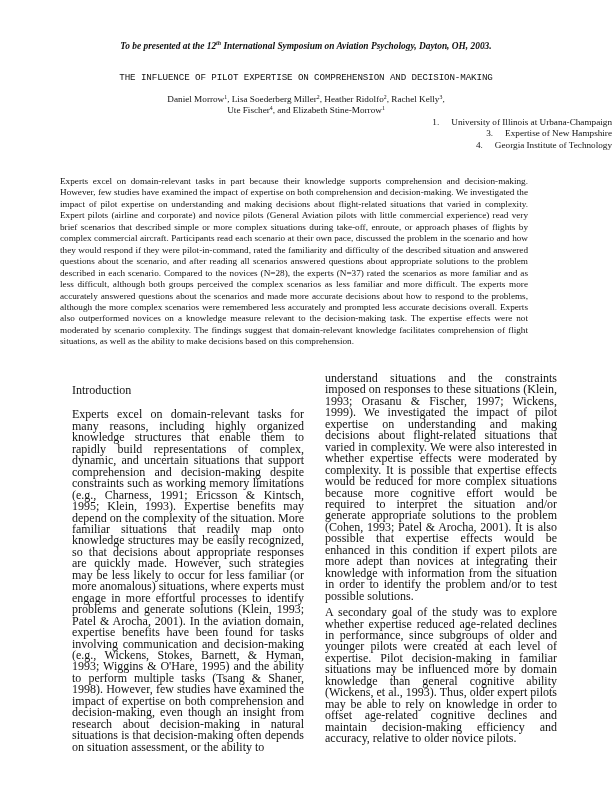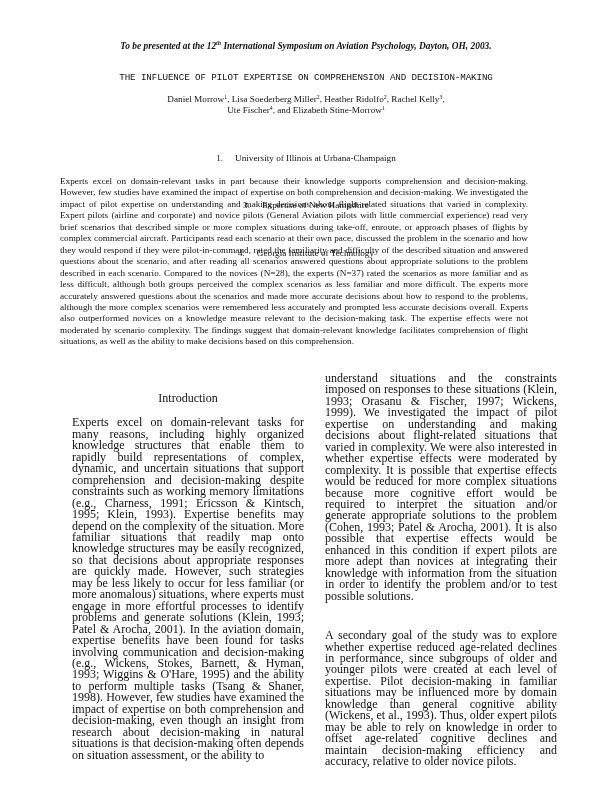--- a/index.html
+++ b/index.html
@@ -8,30 +8,30 @@
   .page { position: absolute; left: 0; top: 0; width: 612px; height: 792px; }
   .venue { position: absolute; top: 40px; left: 0; width: 612px; text-align: center;
            font-size: 9.4px; font-weight: bold; font-style: italic; }
   .venue sup { font-size: 6px; }
   .title { position: absolute; top: 72px; left: 0; width: 612px; text-align: center;
            font-size: 9.2px; letter-spacing: -0.1px; font-family: Liberation Mono, monospace; }
   .authors { position: absolute; top: 94px; left: 0; width: 612px; text-align: center;
              font-size: 9.2px; line-height: 11.4px; }
   .authors sup { font-size: 5.8px; vertical-align: 3px; line-height: 0; }
   .affils { position: absolute; top: 117px; left: 0; width: 612px; font-size: 9.2px; line-height: 11.4px; }
-  .affil { text-align: center; margin-top: 36px; }
+  .affil { text-align: right; }
   .affil .num { display: inline-block; margin-right: 12px; }
   .abstract { position: absolute; top: 176px; left: 60px; width: 468px;
               font-size: 9.2px; line-height: 11.45px; text-align: justify; }
   .col { position: absolute; width: 232px; font-size: 12px; line-height: 11.45px; text-align: justify; }
   .col.left { left: 72px; top: 385px; }
   .col.right { left: 325px; top: 373px; }
-  .heading { text-align: center; margin: 8px 0 13px 0; }
+  .heading { text-align: left; margin: 0 0 13px 0; }
   p { margin: 0; }
-  .right p + p { margin-top: 28px; }
+  .right p + p { margin-top: 5px; }
 </style>
 </head>
 <body>
 
 <div class="page">
 
   <div class="venue"><span>To be presented at the 12</span><sup>th</sup><span> International Symposium on Aviation Psychology, Dayton, OH, 2003.</span></div>
 
   <div class="title">THE INFLUENCE OF PILOT EXPERTISE ON COMPREHENSION AND DECISION-MAKING</div>
 

